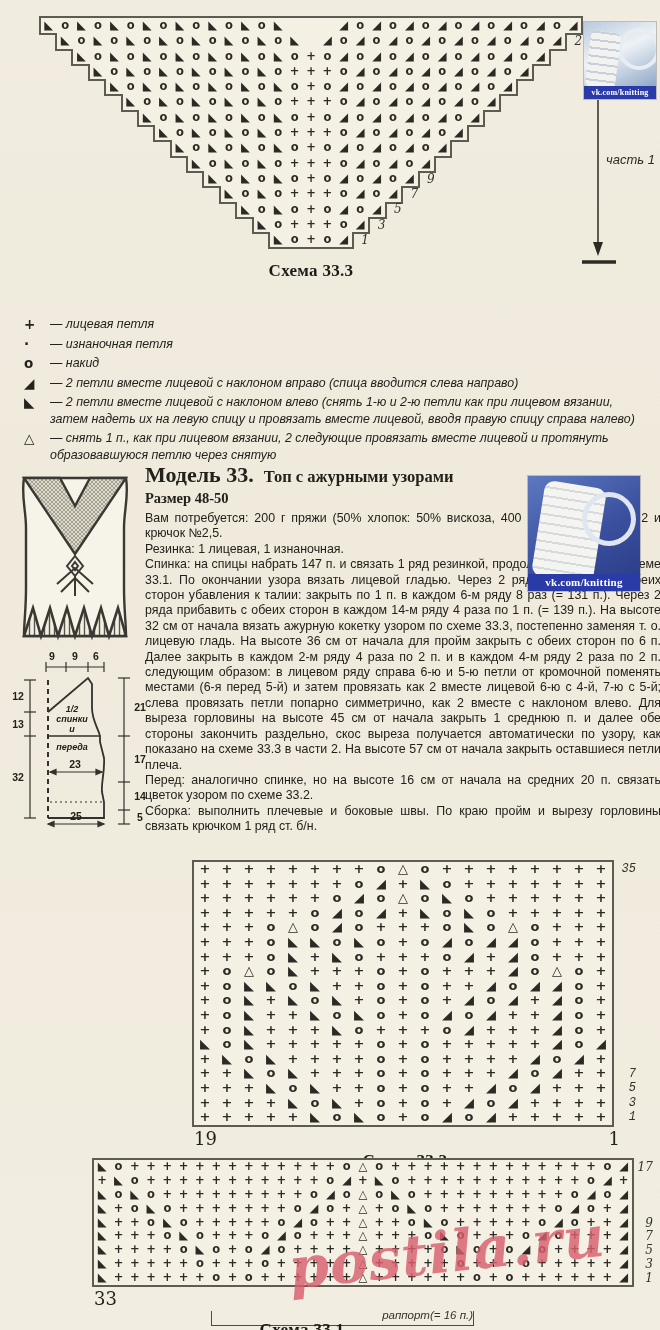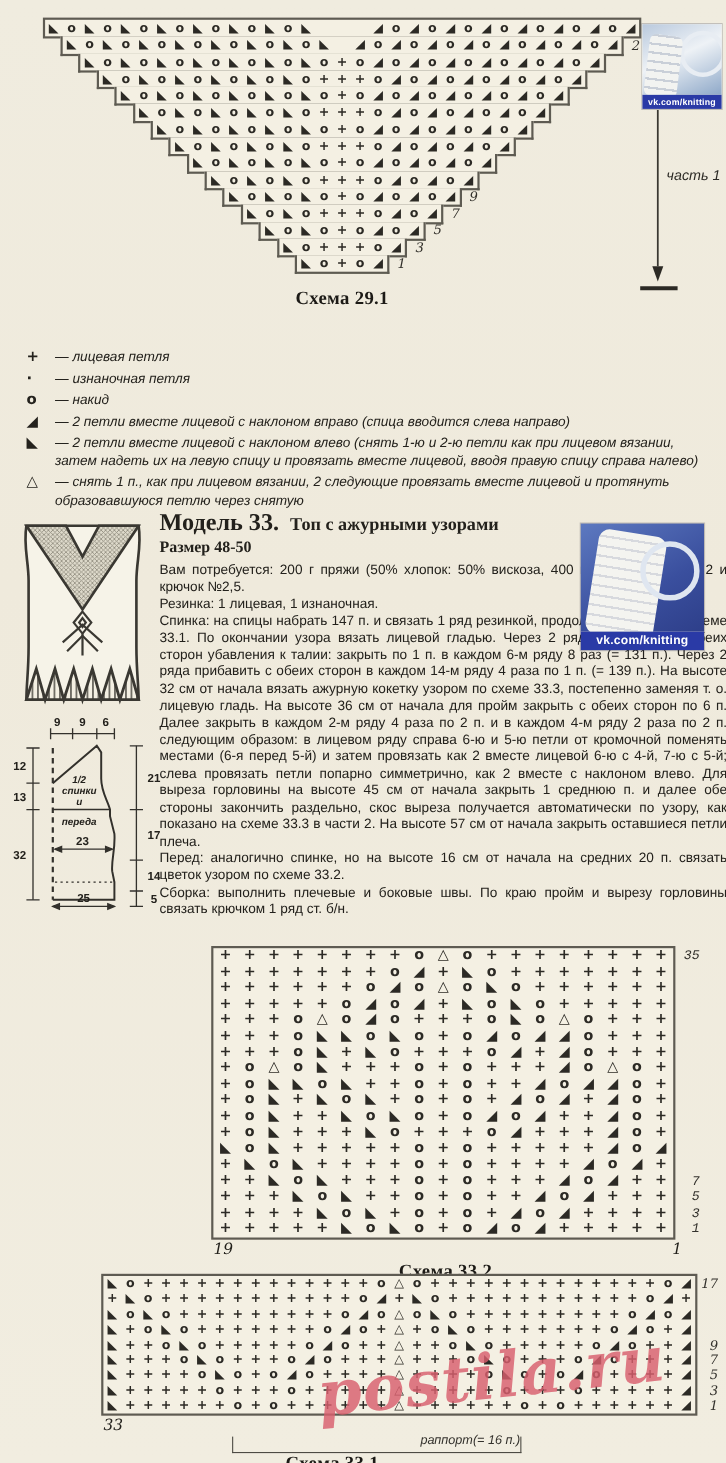--- a/index.html
+++ b/index.html
@@ -45,21 +45,21 @@
   #c332 .rowlabel{right:-24px;font-family:Liberation Mono, monospace;}
   #c331{left:92px;top:1158px;width:560px;}
   #c331 .cell{width:16.3px;height:13.9px;line-height:13.9px;font-size:11.5px;}
   #c331 .rowlabel{right:-21px;}
   .caption{
     font-family:"Liberation Serif", serif;font-weight:bold;
     font-size:17px;text-align:center;color:#1c1a16;letter-spacing:.3px;
   }
   .edge-markers{
     display:flex;justify-content:space-between;
-    font-family:"DejaVu Serif", serif;font-style:italic;font-size:14px;
+    font-family:"DejaVu Serif", serif;font-size:18px;
     padding:1px 2px 0 2px;
     gap:26px;
   }
   
   .rapport{
     position:relative;height:14px;margin-top:2px;
     border-bottom:1.5px solid #4d4b44;
     border-left:1.5px solid #4d4b44;border-right:1.5px solid #4d4b44;
   }
   .rapport span{
@@ -80,21 +80,21 @@
   .m-title{font-size:22px;font-weight:bold;}
   .m-subtitle{font-size:16.5px;font-weight:bold;}
   .m-size{font-family:"Liberation Serif", serif;font-size:14.5px;font-weight:bold;margin:2px 0 4px 0;}
   .model p{margin:0;font-size:12.4px;line-height:15.4px;text-align:justify;}
   .model p b{font-weight:normal;}
   
   .badge{position:absolute;z-index:6;box-shadow:0 0 0 1px rgba(40,40,60,.25);}
   .badge .ph{position:relative;overflow:hidden;}
   .badge .lbl{
     background:#2a3aa6;color:#fff;text-align:center;font-weight:bold;
-    font-family:Liberation Sans, sans-serif;letter-spacing:.2px;
+    font-family:Liberation Serif, serif;letter-spacing:.2px;
   }
   #badge1{left:584px;top:22px;width:72px;}
   #badge1 .ph{height:64px;background:linear-gradient(155deg,#b9c9dd 0%,#eef2f6 45%,#8fa9c9 100%);}
   #badge1 .ph::before{
     content:"";position:absolute;left:34px;top:6px;width:34px;height:34px;border-radius:50%;
     border:4px solid #e8edf3;background:transparent;
   }
   #badge1 .ph::after{
     content:"";position:absolute;left:4px;top:10px;width:30px;height:56px;
     background:repeating-linear-gradient(0deg,#f2f3f1 0 6px,#c9cfd8 6px 8px);
@@ -453,21 +453,21 @@
         </div>
         <div class="crow">
           <span class="cell tri">◣</span>
           <span class="cell">o</span>
           <span class="cell">+</span>
           <span class="cell">o</span>
           <span class="cell tri">◢</span>
           <span class="rowlabel">1</span>
         </div>
       </div>
-    <div class="caption">Схема 29.1</div>
+    <div class="caption">Схема 33.3</div>
   </div>
 
   <svg id="part-arrow" width="88" height="248" viewBox="0 0 88 248">
     <line x1="26" y1="66" x2="26" y2="208" stroke="#3a3832" stroke-width="1.6"></line>
     <polygon points="21,208 31,208 26,222" fill="#2c2a25"></polygon>
     <line x1="10" y1="228" x2="44" y2="228" stroke="#2c2a25" stroke-width="3.5"></line>
     <text x="34" y="130">часть 1</text>
   </svg>
 
   <div id="badge1" class="badge">

